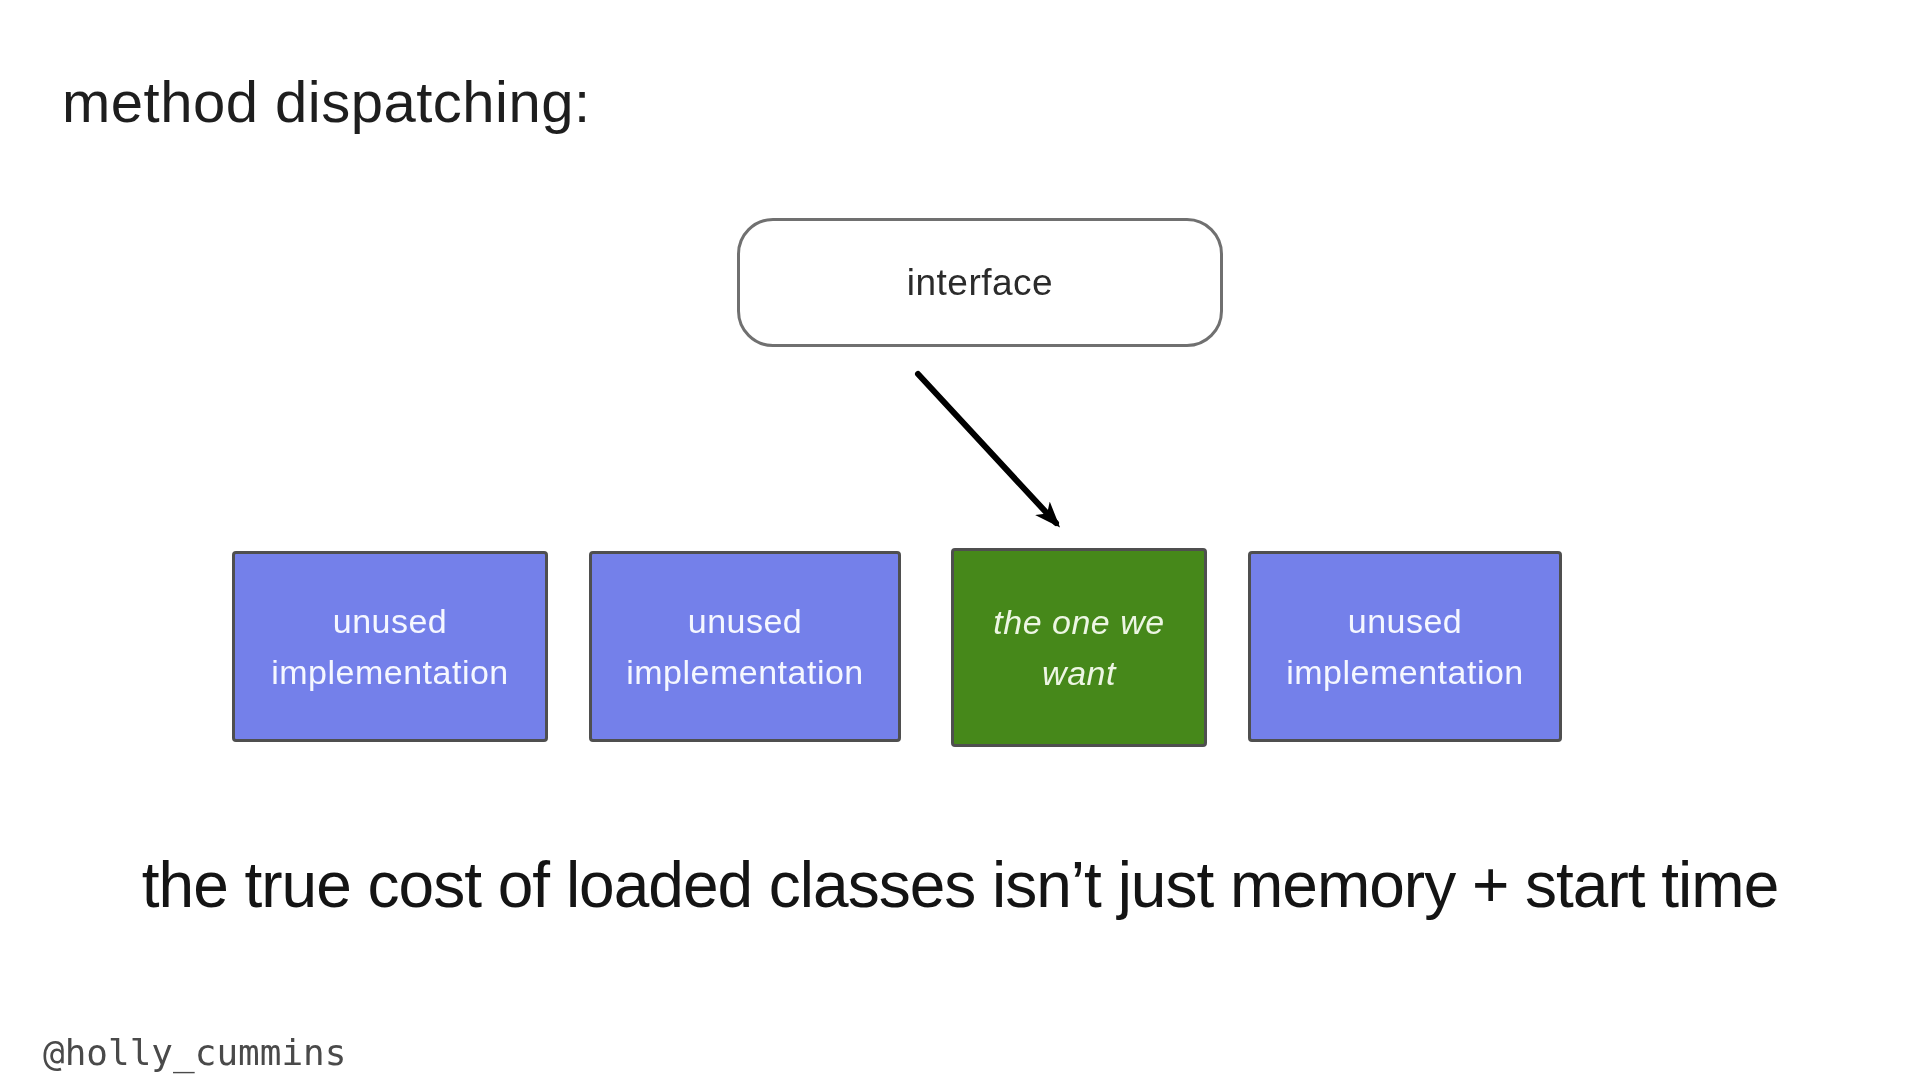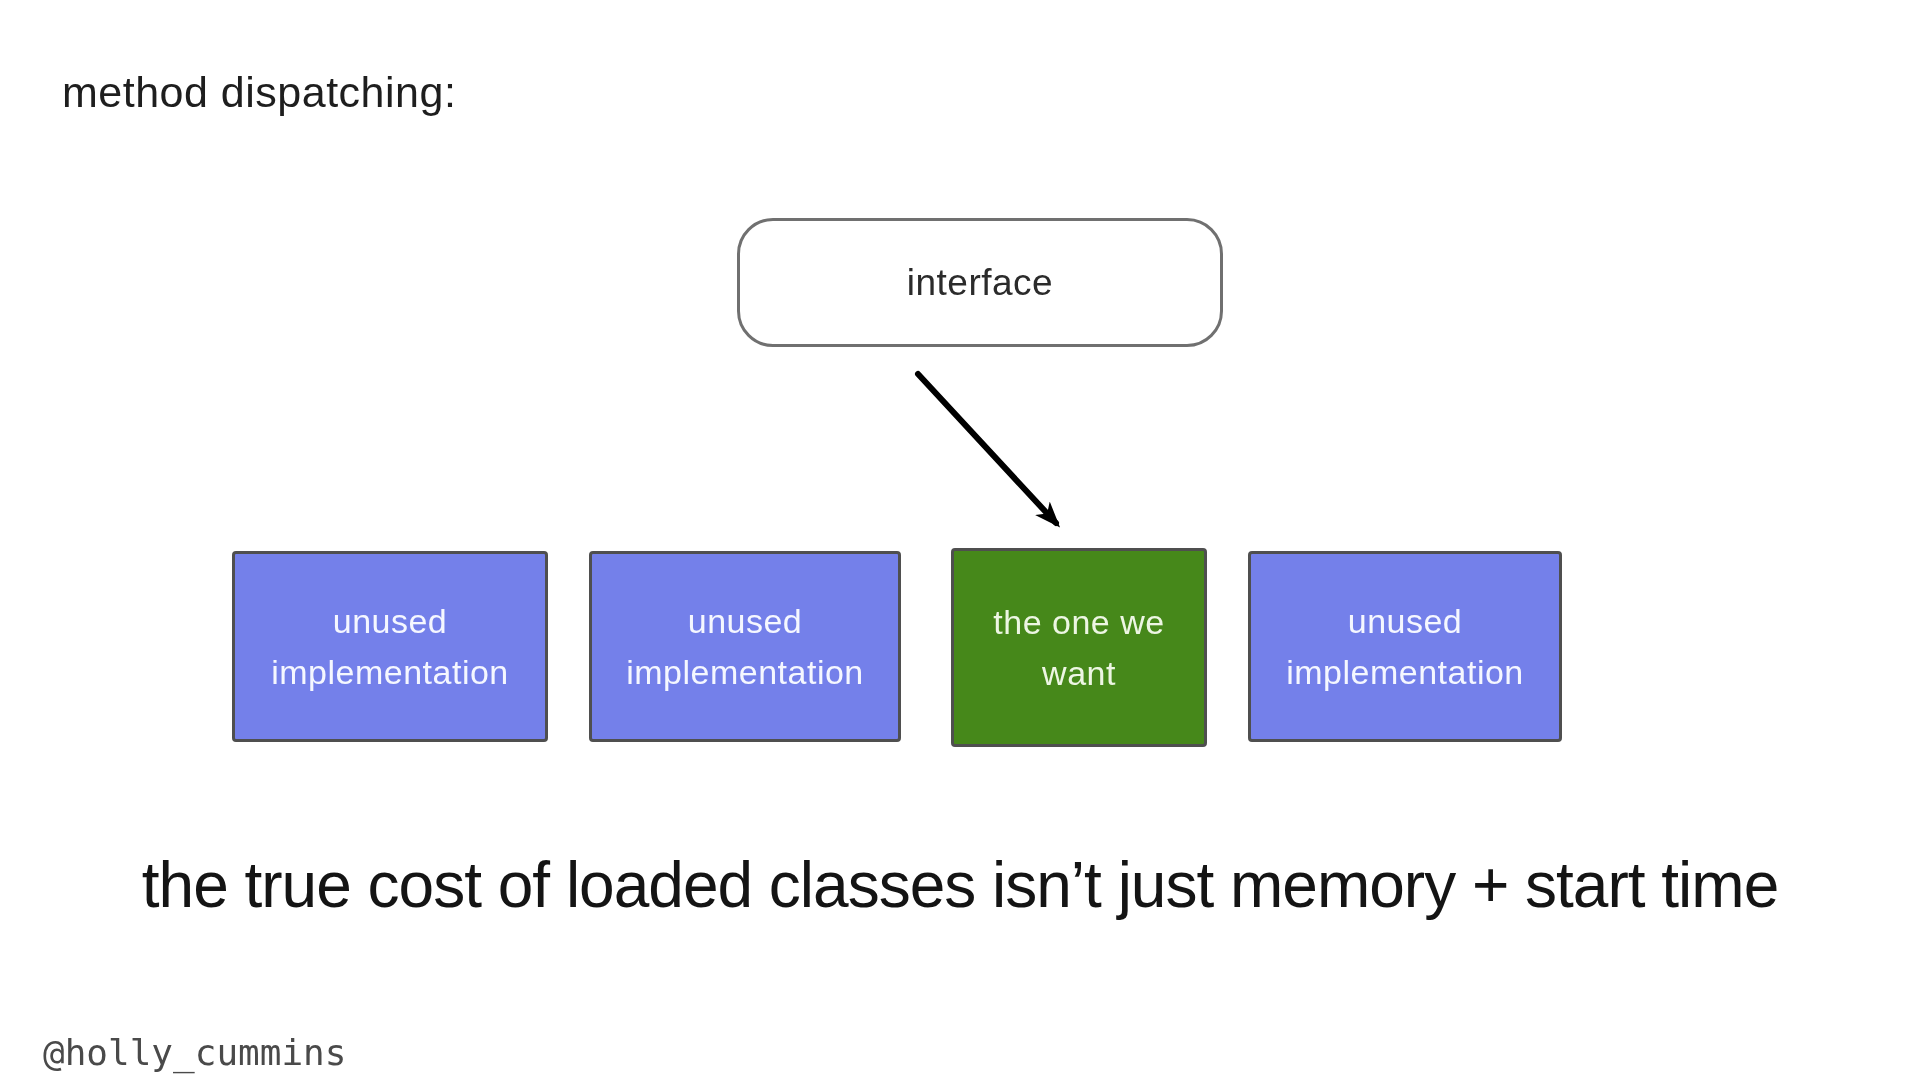--- a/index.html
+++ b/index.html
@@ -12,21 +12,21 @@
     width: 1920px;
     height: 1080px;
     background: var(--background, #ffffff);
     font-family: "Liberation Sans", sans-serif;
     overflow: hidden;
   }
   .title {
     position: absolute;
     left: 62px;
     top: 68px;
-    font-size: 43px;
+    font-size: 58px;
     font-weight: 300;
     letter-spacing: 0.5px;
     color: var(--title-text, #1e1e1e);
     white-space: nowrap;
   }
   .interface-box {
     position: absolute;
     left: 737px;
     top: 218px;
     width: 486px;
@@ -78,20 +78,21 @@
     font-weight: 300;
     line-height: 1.5;
     color: var(--box-text, #f5f7ff);
     letter-spacing: 0.5px;
   }
   .impl-box.selected {
     background: var(--selected-fill, #46881a);
   }
   .impl-box.selected span {
     color: var(--selected-box-text, #edf6e3);
+    font-style: italic;
   }
   .impl-box.b1 { left: 232px;  top: 551px; width: 316px; height: 191px; }
   .impl-box.b2 { left: 589px;  top: 551px; width: 312px; height: 191px; }
   .impl-box.b3 { left: 951px;  top: 548px; width: 256px; height: 199px; }
   .impl-box.b4 { left: 1248px; top: 551px; width: 314px; height: 191px; }
   .caption {
     position: absolute;
     left: 0;
     right: 0;
     top: 848px;

